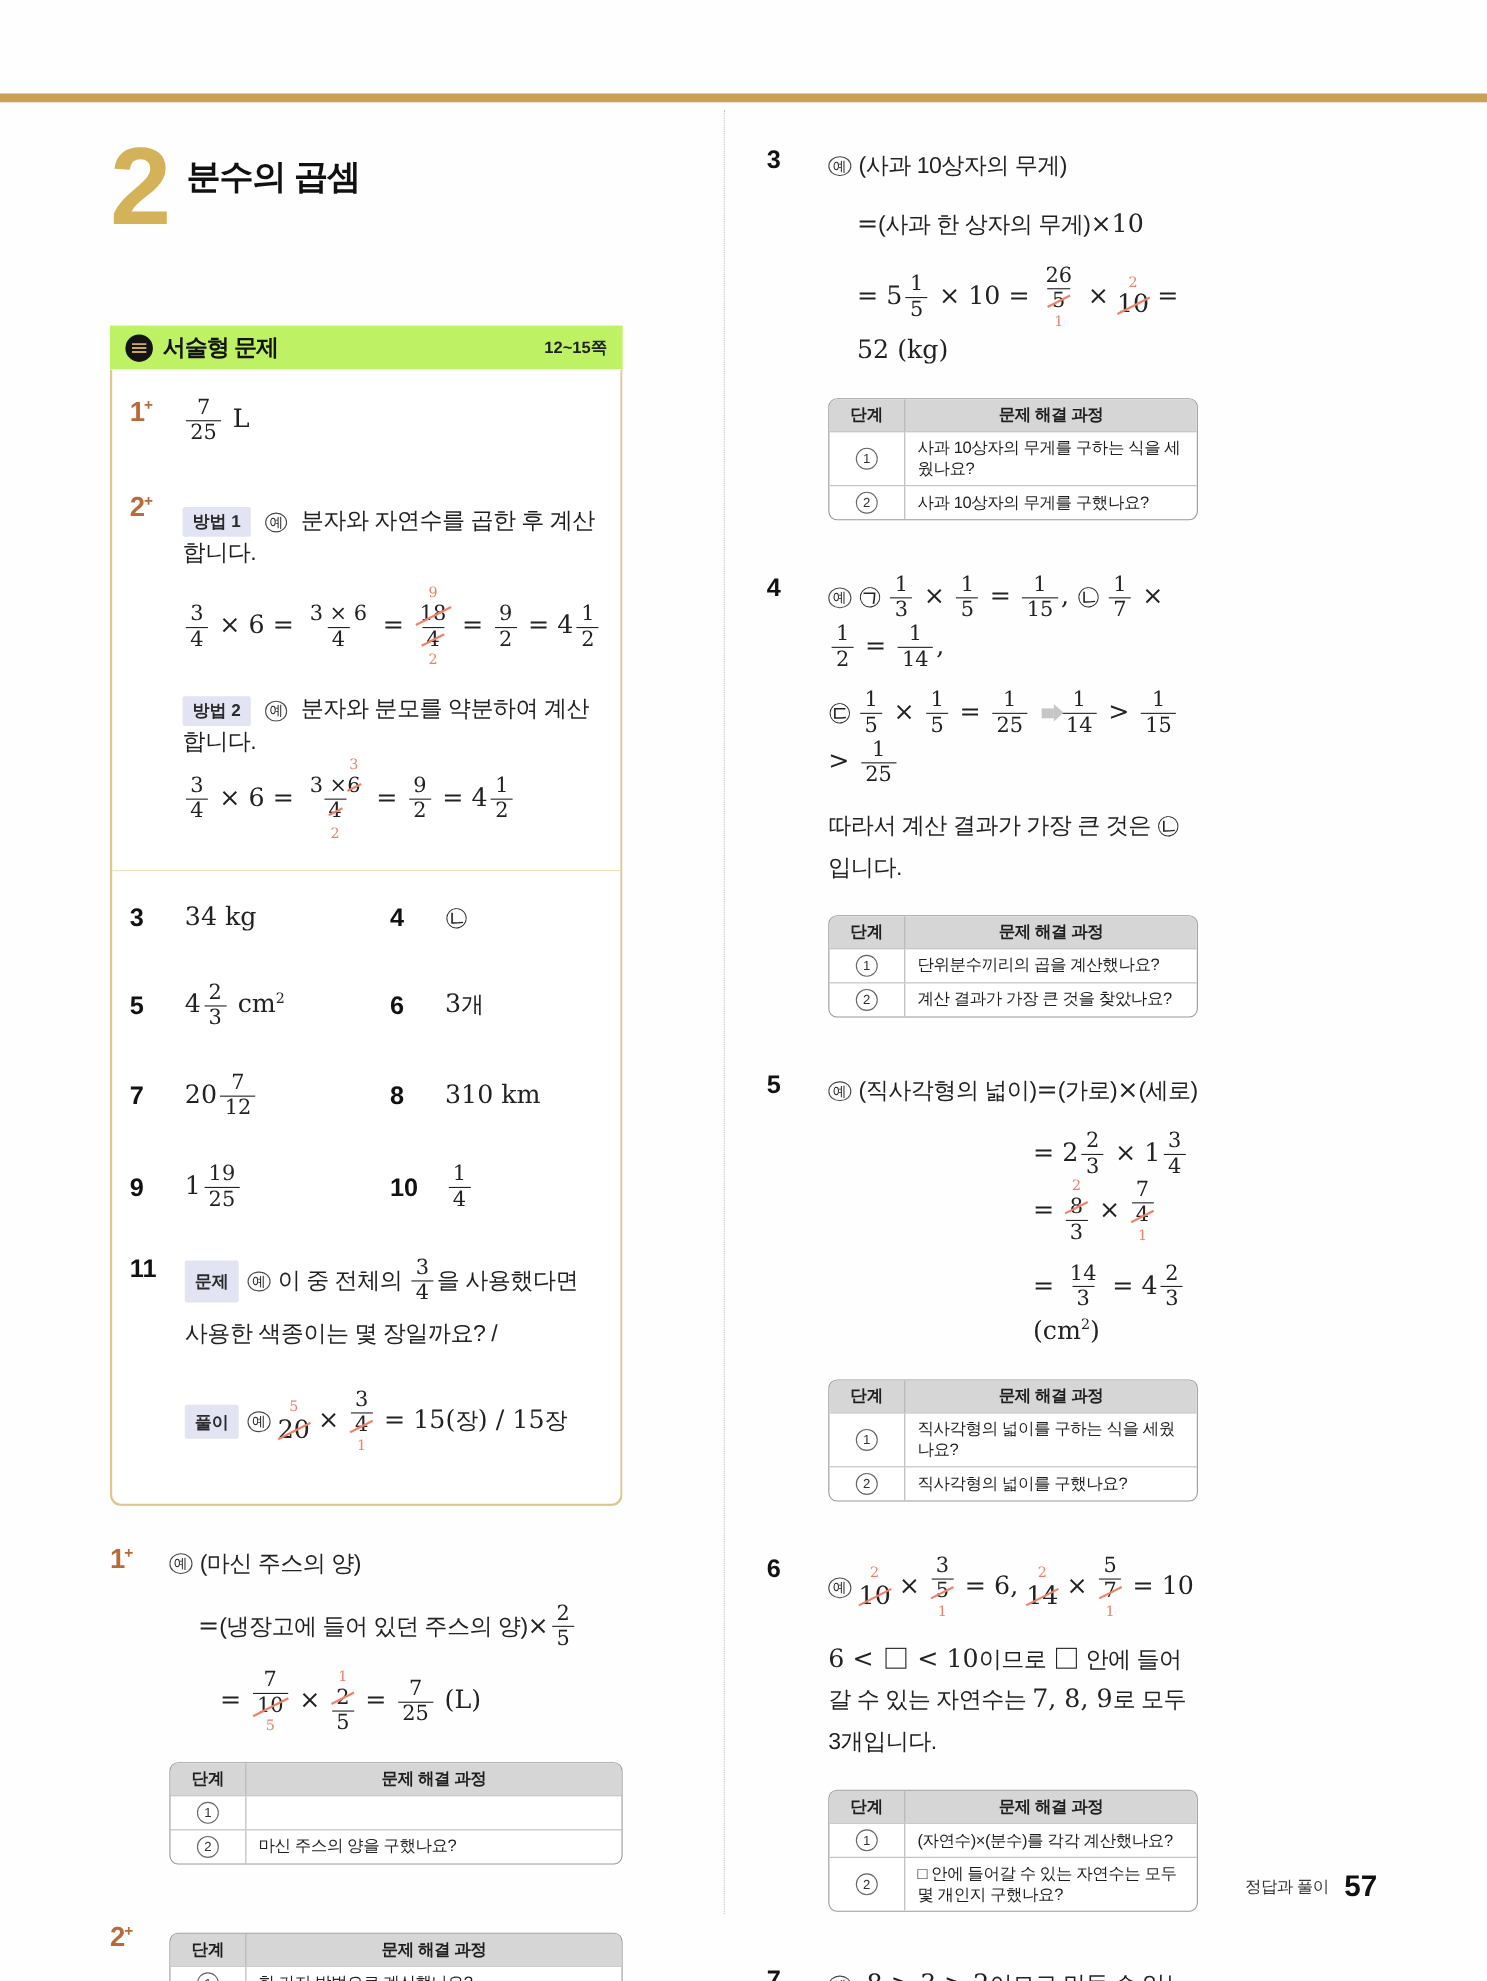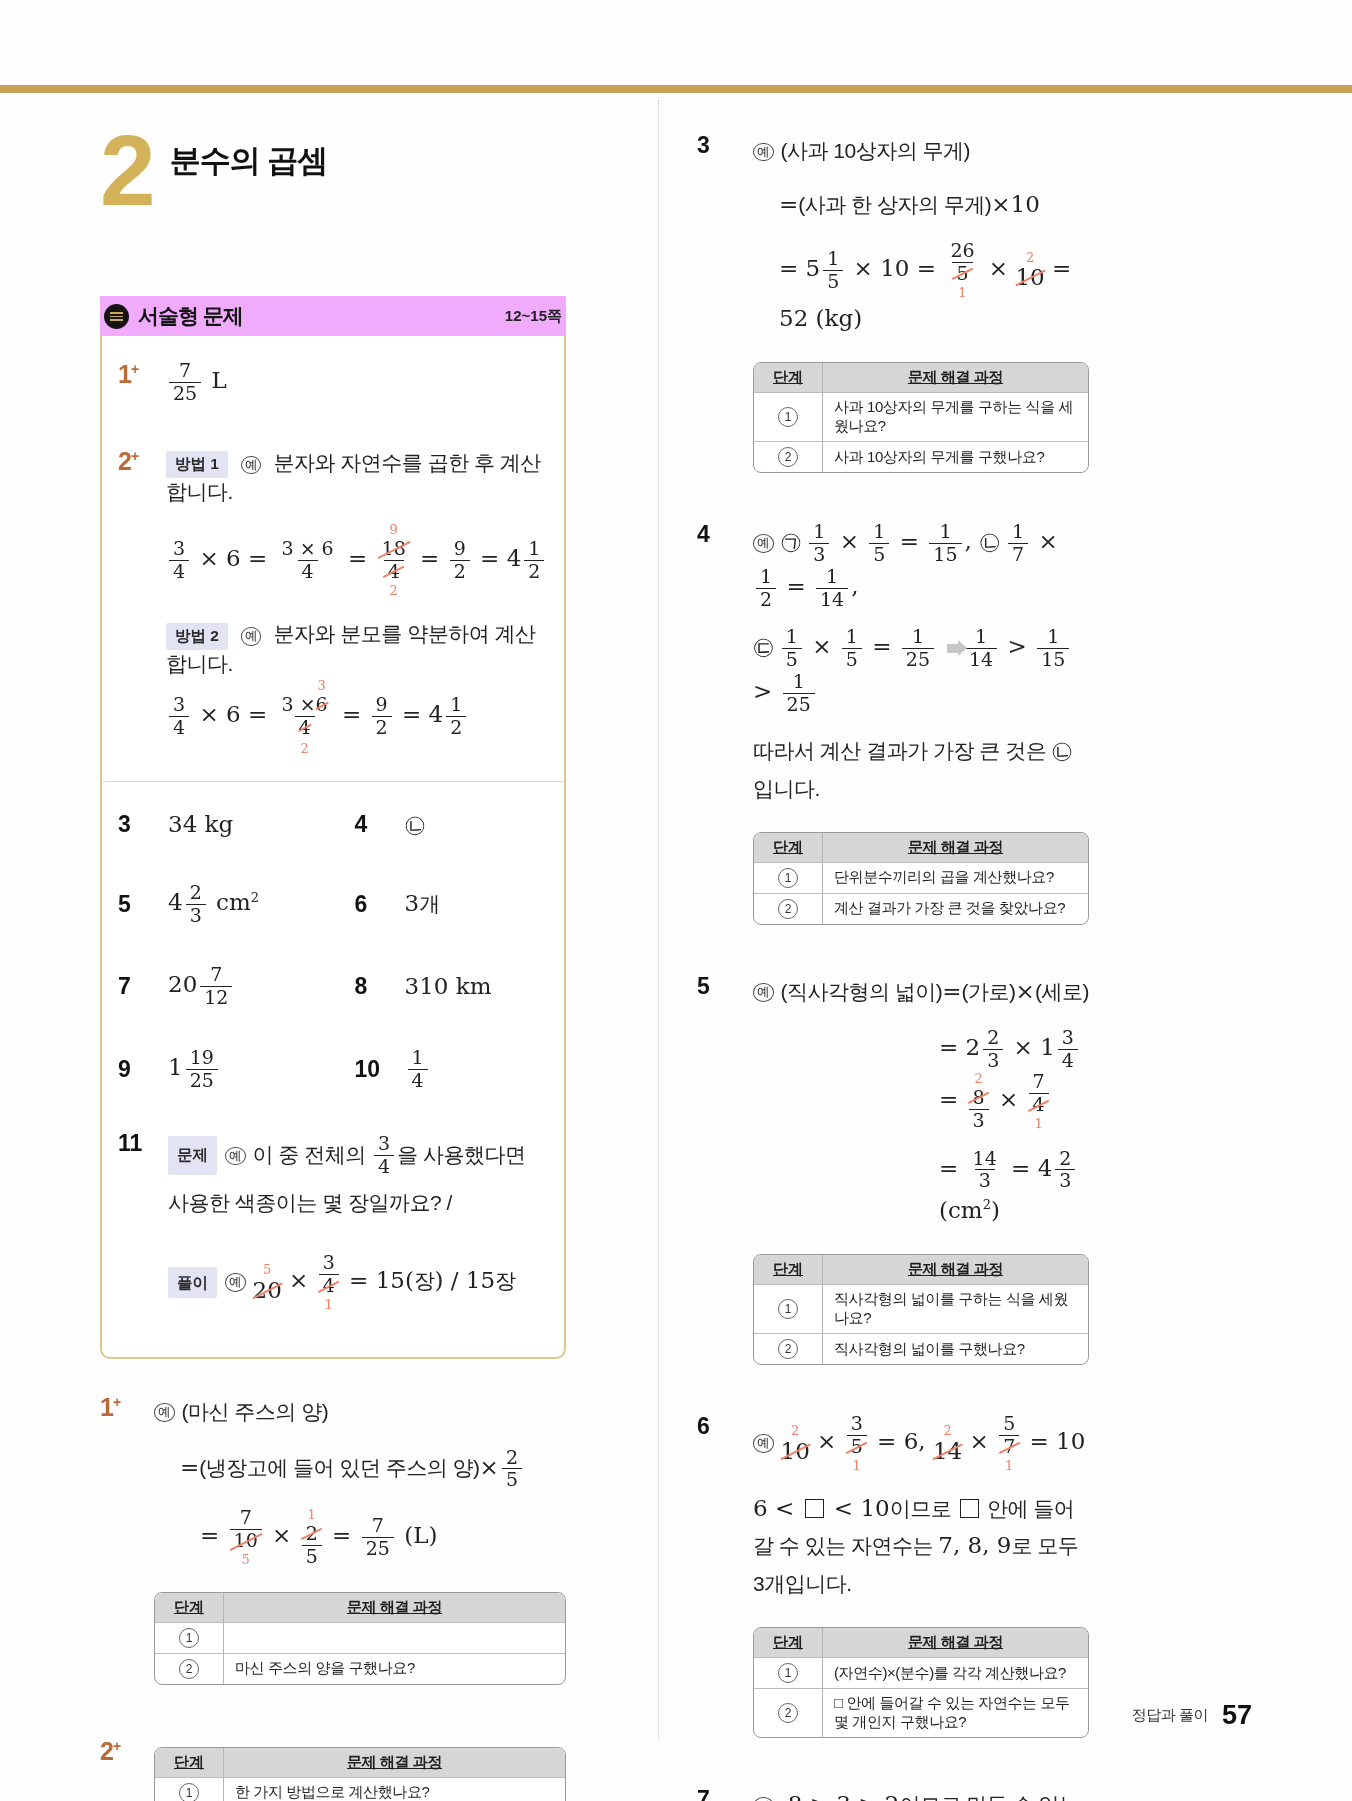--- a/index.html
+++ b/index.html
@@ -11,38 +11,38 @@
   
   .left-col{position:absolute;left:100px;top:128px;width:466px;}
   .right-col{position:absolute;left:697px;top:132px;width:392px;}
 
   
   .chapter{display:flex;align-items:flex-start;gap:18px;height:168px;}
   .chapnum{font-size:100px;font-weight:800;line-height:.85;color:#d3b259;letter-spacing:-4px;}
   .chaptitle{font-size:31px;font-weight:800;color:#111;margin-top:12px;letter-spacing:-1px;}
 
   
-  .banner{display:flex;align-items:center;gap:9px;height:40px;background:#f0abfc;padding:0 4px;}
+  .banner{display:flex;align-items:center;gap:9px;height:40px;background:#bef264;padding:0 14px;}
   .menu-icon{width:25px;height:25px;border-radius:50%;background:#141414;position:relative;flex:none;}
   .menu-icon::before{content:"";position:absolute;left:6px;right:6px;top:8px;height:10px;
       background:repeating-linear-gradient(#cba958 0 1.5px,#141414 1.5px 3.5px);}
   .banner-title{font-size:21px;font-weight:800;color:#141414;letter-spacing:-1px;}
   .banner-pages{margin-left:auto;font-size:15px;font-weight:700;color:#222;}
   .answer-box{border:2px solid #dcc88f;border-top:none;border-radius:0 0 10px 10px;background:#fff;}
   .box-body{padding:24px 16px 28px 16px;}
   .box-divider{border-top:1px solid #ecdfb6;margin:24px -16px;}
 
   
   .item{display:flex;gap:8px;margin-bottom:26px;}
   .item:last-child{margin-bottom:0;}
   .plusnum{flex:none;width:40px;font-size:25px;font-weight:800;color:#b96a38;letter-spacing:-1px;}
   .plusnum sup{font-size:14px;}
   .bignum{flex:none;width:42px;font-size:23px;font-weight:800;color:#121212;}
   .item-body{flex:1;min-width:0;}
-  .mline{margin:2px 0 10px 0;font-size:18px;}
+  .mline{margin:12px 0 10px 0;font-size:18px;}
   .sol{display:flex;gap:14px;margin-top:34px;}
   .sol-body{flex:1;min-width:0;}
 
   
   .lab-badge{display:inline-block;background:#e2e3f3;color:#2a2a2a;font-size:15.5px;font-weight:700;
       padding:3px 9px;border-radius:2px;margin-right:8px;vertical-align:middle;}
   .exb{display:inline-block;border:1.3px solid #4a4a4a;border-radius:50%;font-size:12.5px;
       padding:2px 3px;line-height:1;margin-right:7px;vertical-align:middle;color:#222;}
 
   
@@ -71,21 +71,21 @@
   .arr{display:inline-block;width:11px;height:9px;background:#c6c6c6;vertical-align:middle;
       margin:0 4px 0 10px;position:relative;}
   .arr::after{content:"";position:absolute;left:11px;top:-4px;border-left:9px solid #c6c6c6;
       border-top:8.5px solid transparent;border-bottom:8.5px solid transparent;}
   .sqb{display:inline-block;width:17px;height:17px;border:1.4px solid #222;vertical-align:-2px;margin:0 3px;}
 
   
   .qtable{border:1px solid #9a9a9a;border-radius:8px;overflow:hidden;background:#fff;
       font-size:15px;margin-top:24px;}
   .qrow{display:flex;border-top:1px solid #bdbdbd;align-items:stretch;}
-  .qrow.qhead{background:#d6d6d6;border-top:none;font-weight:700;text-decoration:underline;}
+  .qrow.qhead{background:#d6d6d6;border-top:none;font-weight:700;}
   .qc1{flex:none;width:68px;display:flex;align-items:center;justify-content:center;
       padding:5px 0;border-right:1px solid #b5b5b5;}
   .qc2{flex:1;display:flex;align-items:center;padding:5px 11px;letter-spacing:-.4px;}
   .qrow.qhead .qc2{justify-content:center;text-align:center;}
   .circ{display:inline-flex;align-items:center;justify-content:center;width:18px;height:18px;
       border:1px solid #666;border-radius:50%;font-size:12px;color:#333;}
 
   
   .answers-grid{display:grid;grid-template-columns:55% 45%;row-gap:38px;margin-bottom:6px;}
   .ansrow{display:flex;gap:8px;align-items:center;}

